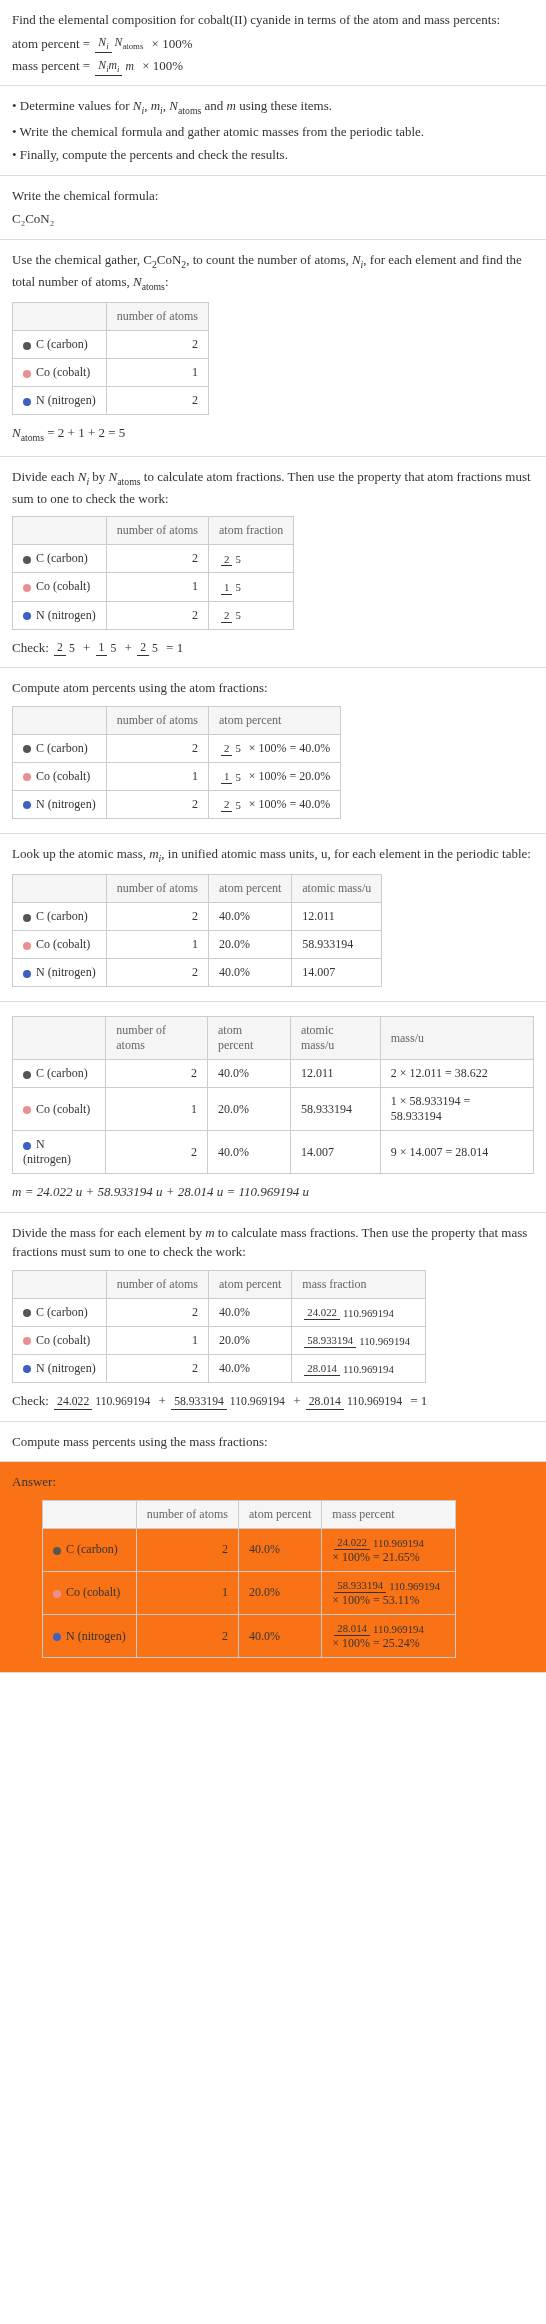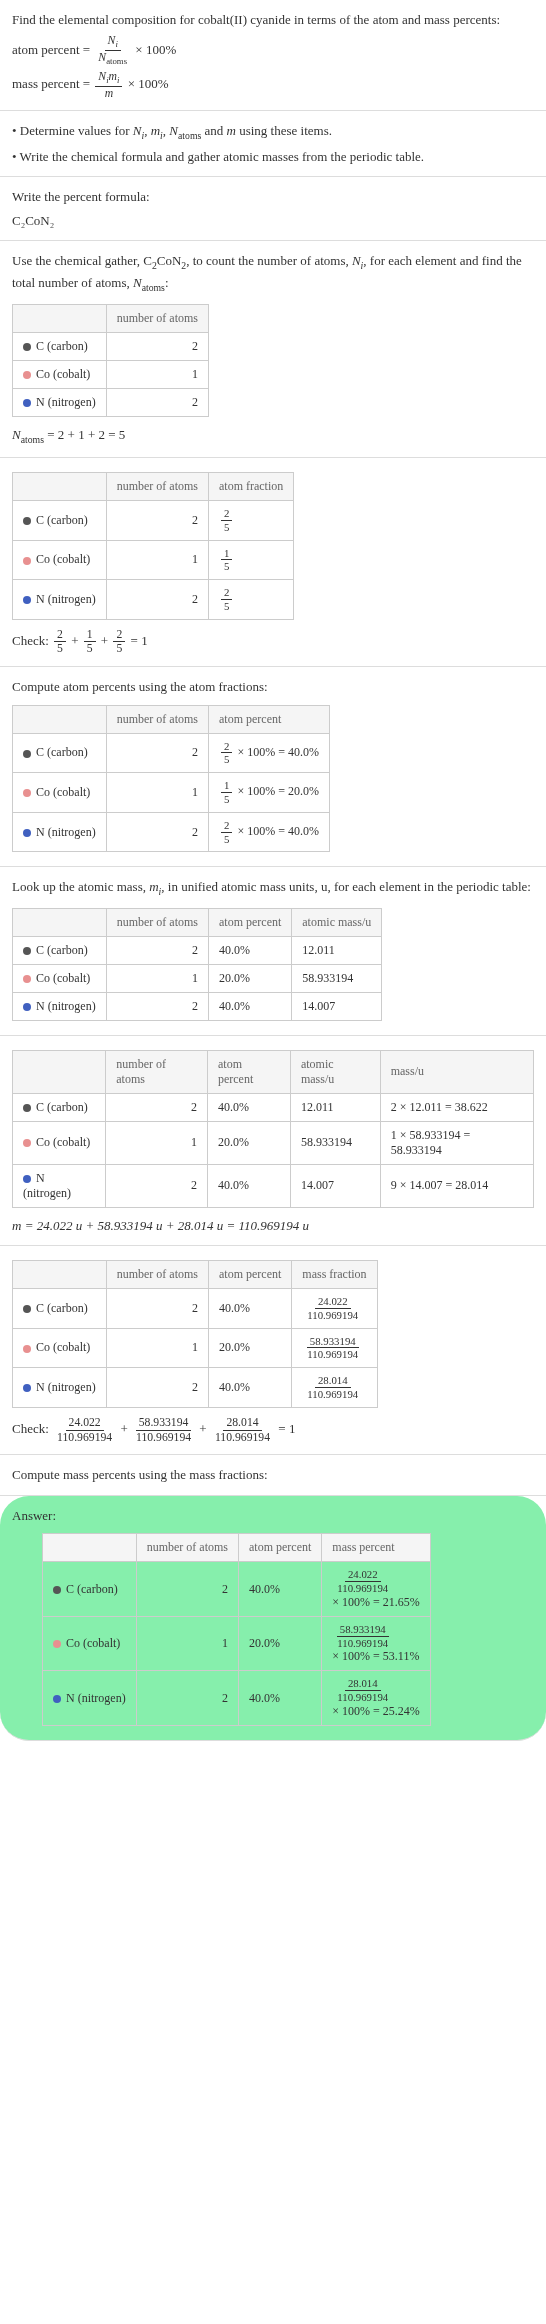--- a/index.html
+++ b/index.html
@@ -1,21 +1,21 @@
 <!DOCTYPE html>
 <html><head>
 <meta charset="utf-8">
 <style>
 * { box-sizing: border-box; margin: 0; padding: 0; }
 body { font-family: Georgia, 'Times New Roman', serif; font-size: 13px; color: #333; background: #fff; width: 546px; }
 .section { padding: 6px 12px; border-bottom: 1px solid #ddd; }
-.section.answer { background: #86efac; border-radius: 29px; }
+.section.answer { background: #f97316; }
 .math { font-style: italic; }
 .sub { font-size: 0.75em; vertical-align: sub; }
-.frac { display: inline-flex; flex-direction: column; align-items: center; vertical-align: middle; font-size: 0.9em; line-height: 1; margin: 0 2px; }
+.frac { display: inline-flex; flex-direction: row; align-items: center; vertical-align: middle; font-size: 0.9em; line-height: 1; margin: 0 2px; }
 .frac .num { border-bottom: 1px solid #333; padding: 1px 3px; }
 .frac .den { padding: 1px 3px; }
 table { border-collapse: collapse; margin: 8px 0; }
 th, td { border: 1px solid #ccc; padding: 6px 10px; font-size: 12px; text-align: left; vertical-align: middle; }
 th { background: #f5f5f5; font-weight: normal; color: #666; }
 td.num { text-align: right; }
 .dot { display: inline-block; width: 8px; height: 8px; border-radius: 50%; margin-right: 5px; vertical-align: middle; }
 .dot.c { background: #555; }
 .dot.co { background: #e89090; }
 .dot.n { background: #4060c0; }
@@ -42,24 +42,25 @@
         <span class="num"><span class="math">N</span><span class="sub math">i</span><span class="math">m</span><span class="sub math">i</span></span>
         <span class="den math">m</span>
       </span>
 <span>× 100%</span>
 </p>
 </div>
 
 <div class="section">
 <p><span>• Determine values for </span><span class="math">N</span><span class="sub math">i</span>, <span class="math">m</span><span class="sub math">i</span>, <span class="math">N</span><span class="sub">atoms</span><span> and </span><span class="math">m</span><span> using these items.</span></p>
 <p>• Write the chemical formula and gather atomic masses from the periodic table.</p>
-</div>
-
-<div class="section">
-<p>Write the percent formula:</p>
+<p>• Finally, compute the percents and check the results.</p>
+</div>
+
+<div class="section">
+<p>Write the chemical formula:</p>
 <p>C₂CoN₂</p>
 </div>
 
 <div class="section">
 <p><span>Use the chemical gather, C</span><span class="sub">2</span><span>CoN</span><span class="sub">2</span><span>, to count the number of atoms, </span><span class="math">N</span><span class="sub math">i</span><span>, for each element and find the total number of atoms, </span><span class="math">N</span><span class="sub">atoms</span><span>:</span></p>
 <table>
 <tbody>
         <tr>
           <th></th>
           <th>number of atoms</th>
@@ -75,20 +76,21 @@
 <tr>
           <td><span class="dot n"></span><span>N (nitrogen)</span></td>
           <td class="num">2</td>
         </tr>
 </tbody>
     </table>
 <p><span class="math">N</span><span class="sub">atoms</span><span> = 2 + 1 + 2 = 5</span></p>
 </div>
 
 <div class="section">
+<p><span>Divide each </span><span class="math">N</span><span class="sub math">i</span><span> by </span><span class="math">N</span><span class="sub">atoms</span><span> to calculate atom fractions. Then use the property that atom fractions must sum to one to check the work:</span></p>
 <table>
 <tbody>
         <tr>
           <th></th>
           <th>number of atoms</th>
           <th>atom fraction</th>
         </tr>
 <tr>
           <td><span class="dot c"></span><span>C (carbon)</span></td>
           <td class="num">2</td>
@@ -226,20 +228,21 @@
           <td>40.0%</td>
           <td>14.007</td>
           <td>9 × 14.007 = 28.014</td>
         </tr>
 </tbody>
     </table>
 <p class="math">m = 24.022 u + 58.933194 u + 28.014 u = 110.969194 u</p>
 </div>
 
 <div class="section">
+<p><span>Divide the mass for each element by </span><span class="math">m</span><span> to calculate mass fractions. Then use the property that mass fractions must sum to one to check the work:</span></p>
 <table>
 <tbody>
         <tr>
           <th></th>
           <th>number of atoms</th>
           <th>atom percent</th>
           <th>mass fraction</th>
         </tr>
 <tr>
           <td><span class="dot c"></span><span>C (carbon)</span></td>

